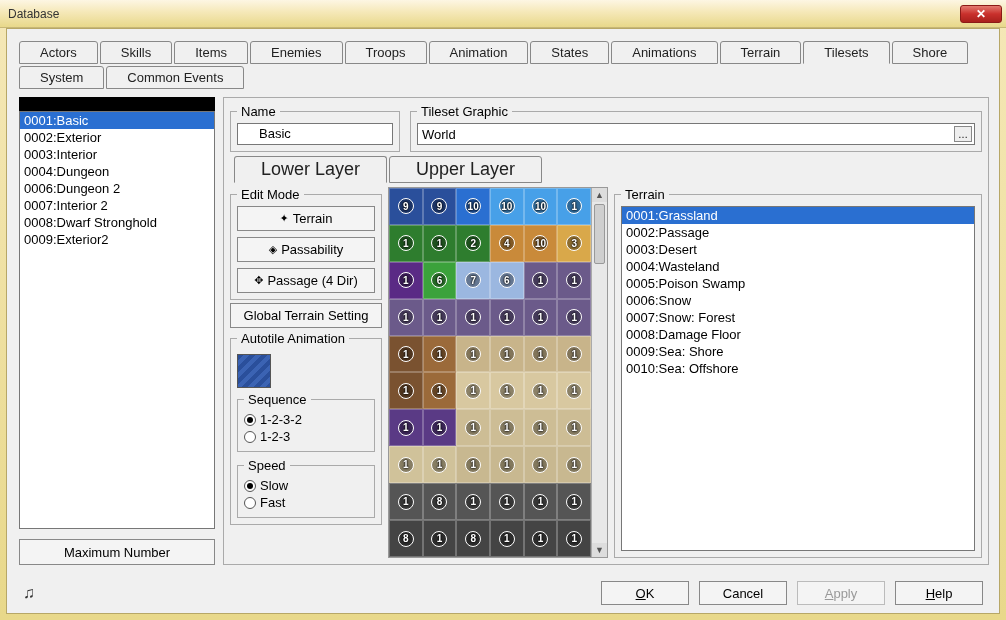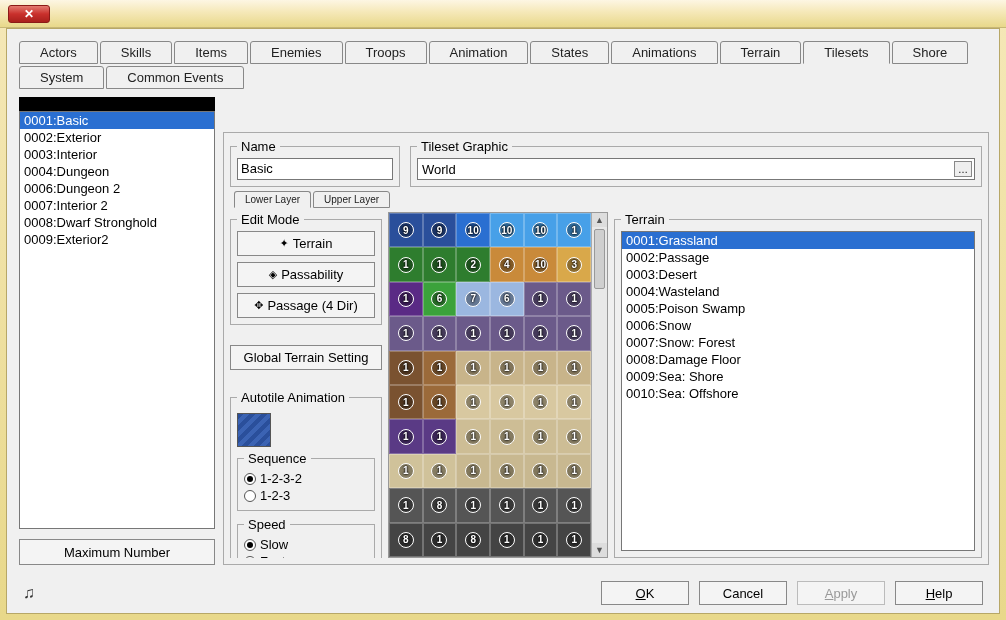--- a/index.html
+++ b/index.html
@@ -103,37 +103,36 @@
     align-items: center;
     justify-content: center;
   }
   .rightpane {
     flex: 1;
     border: 1px solid #aaa;
     padding: 6px;
     display: flex;
     flex-direction: column;
     gap: 4px;
-    margin-top: 35px;
   }
   .row1 {
     display: flex;
     gap: 10px;
   }
   fieldset {
     border: 1px solid #aaa;
     margin: 0;
     padding: 4px 8px 8px 8px;
     font-size: 13px;
   }
   legend { padding: 0 4px; font-size: 13px; }
   .textbox {
     border: 1px solid #777;
     background: #fff;
-    padding: 2px 3px;
+    padding: 2px 21px;
     font-size: 13px;
     height: 22px;
     width: 100%;
   }
   .combo {
     border: 1px solid #777;
     background: #fff;
     height: 22px;
     display: flex;
     align-items: center;
@@ -151,32 +150,32 @@
     display: flex;
     align-items: center;
     justify-content: center;
     font-size: 10px;
   }
   .layerTabs {
     display: flex;
     gap: 2px;
     padding-left: 4px;
   }
-  .layerTabs .tab { font-size: 10px; padding: 2px 10px; }
+  .layerTabs .tab { font-size: 18px; padding: 2px 26px; }
   .midrow {
     display: flex;
     gap: 6px;
     flex: 1;
     overflow: hidden;
   }
   .editmode-col {
     width: 152px;
     display: flex;
     flex-direction: column;
-    gap: 20px;
+    gap: 3px;
   }
   .btn {
     border: 1px solid #888;
     background: #f4f4f4;
     padding: 4px 6px;
     text-align: center;
     font-size: 13px;
     display: flex;
     align-items: center;
     justify-content: center;
@@ -269,20 +268,21 @@
   }
   .fbtn.dis { color:#999; border-color:#bbb;}
   .music-icon { font-size:16px; color:#333;}
   fieldset.tight { padding:4px 6px 6px 6px;}
   u { text-decoration: underline; }
 </style>
 </head>
 <body>
 
 <div class="titlebar">
+  <span class="titlebar-title">Database</span>
   <div class="close-btn">
     <span>✕</span>
   </div>
 </div>
 
 <div class="client">
 
   <div class="tabstrip" id="tabstrip">
       <div class="tab">Actors</div>
       <div class="tab">Skills</div>

